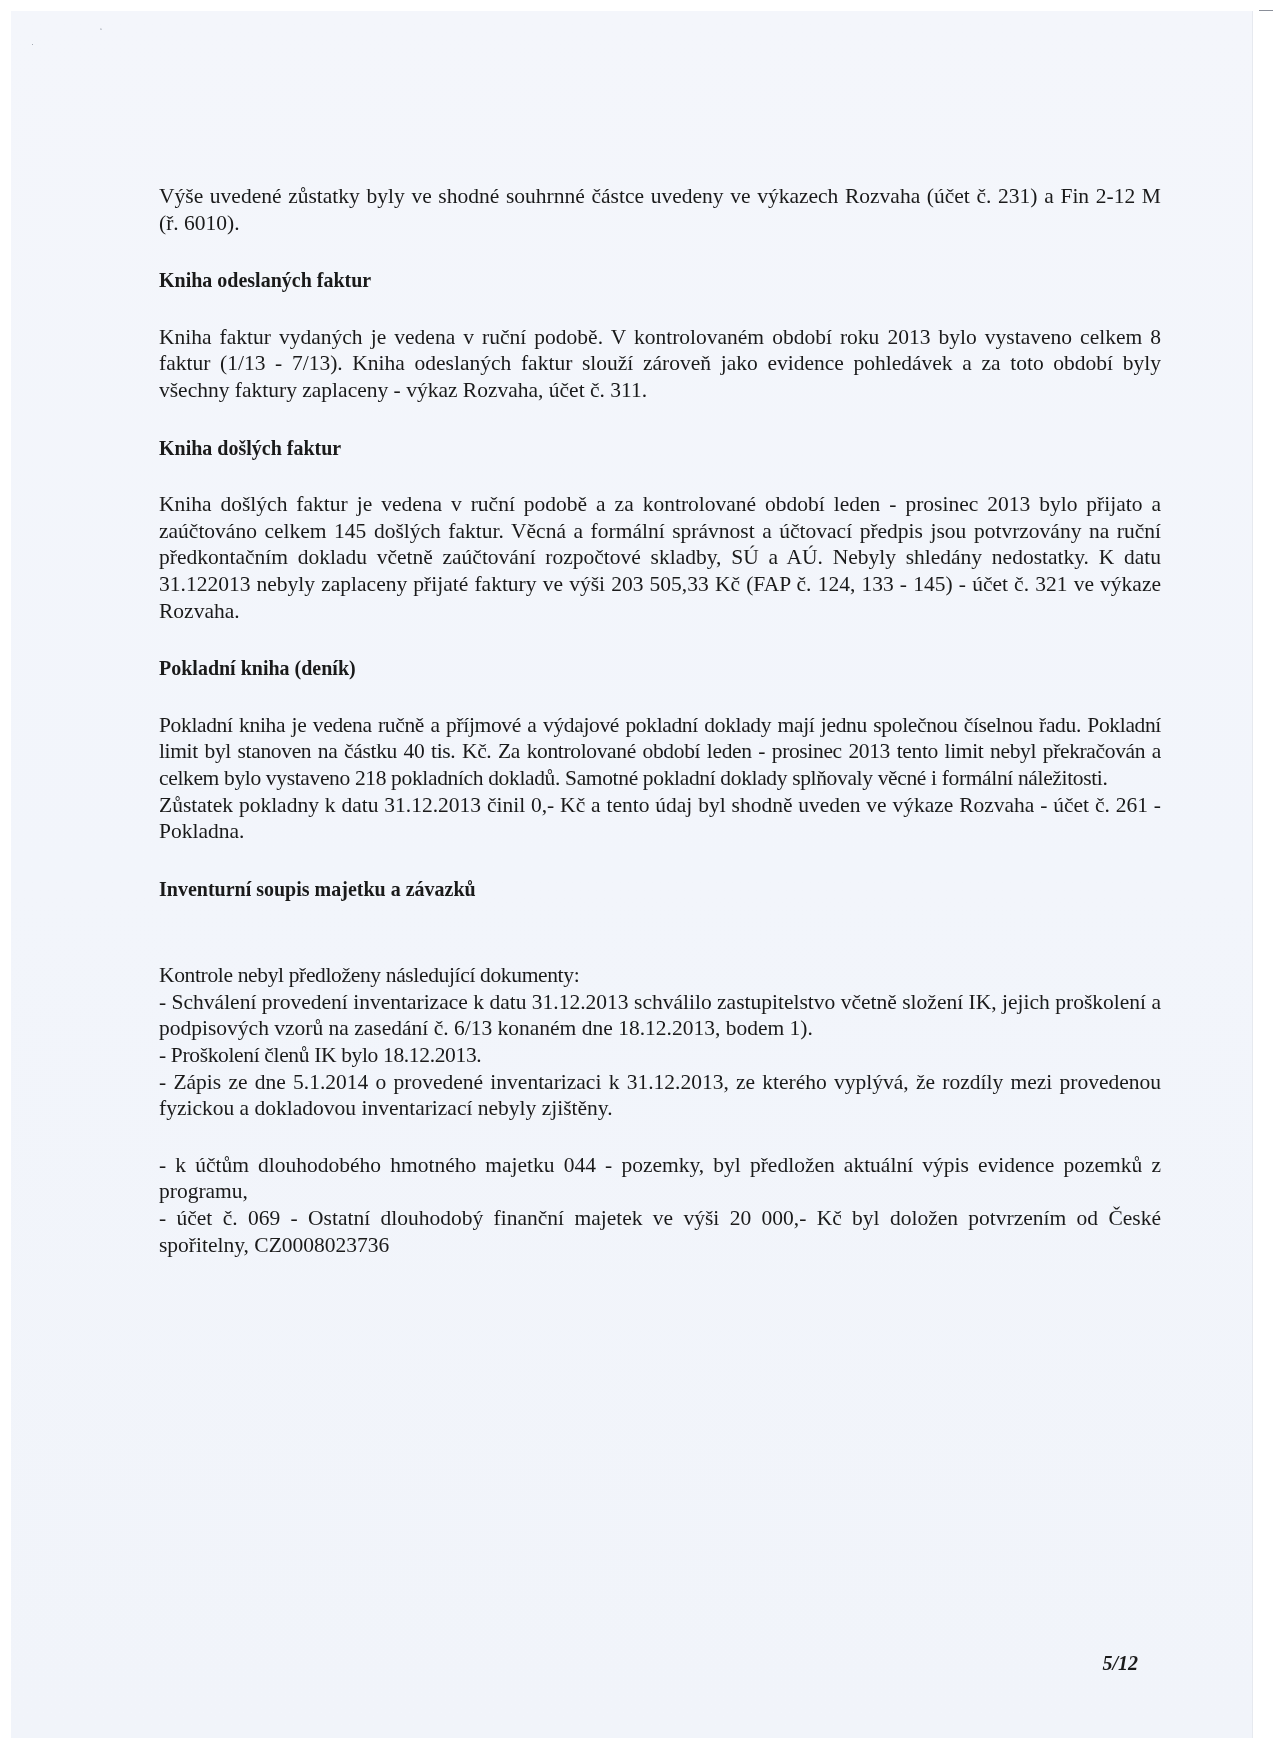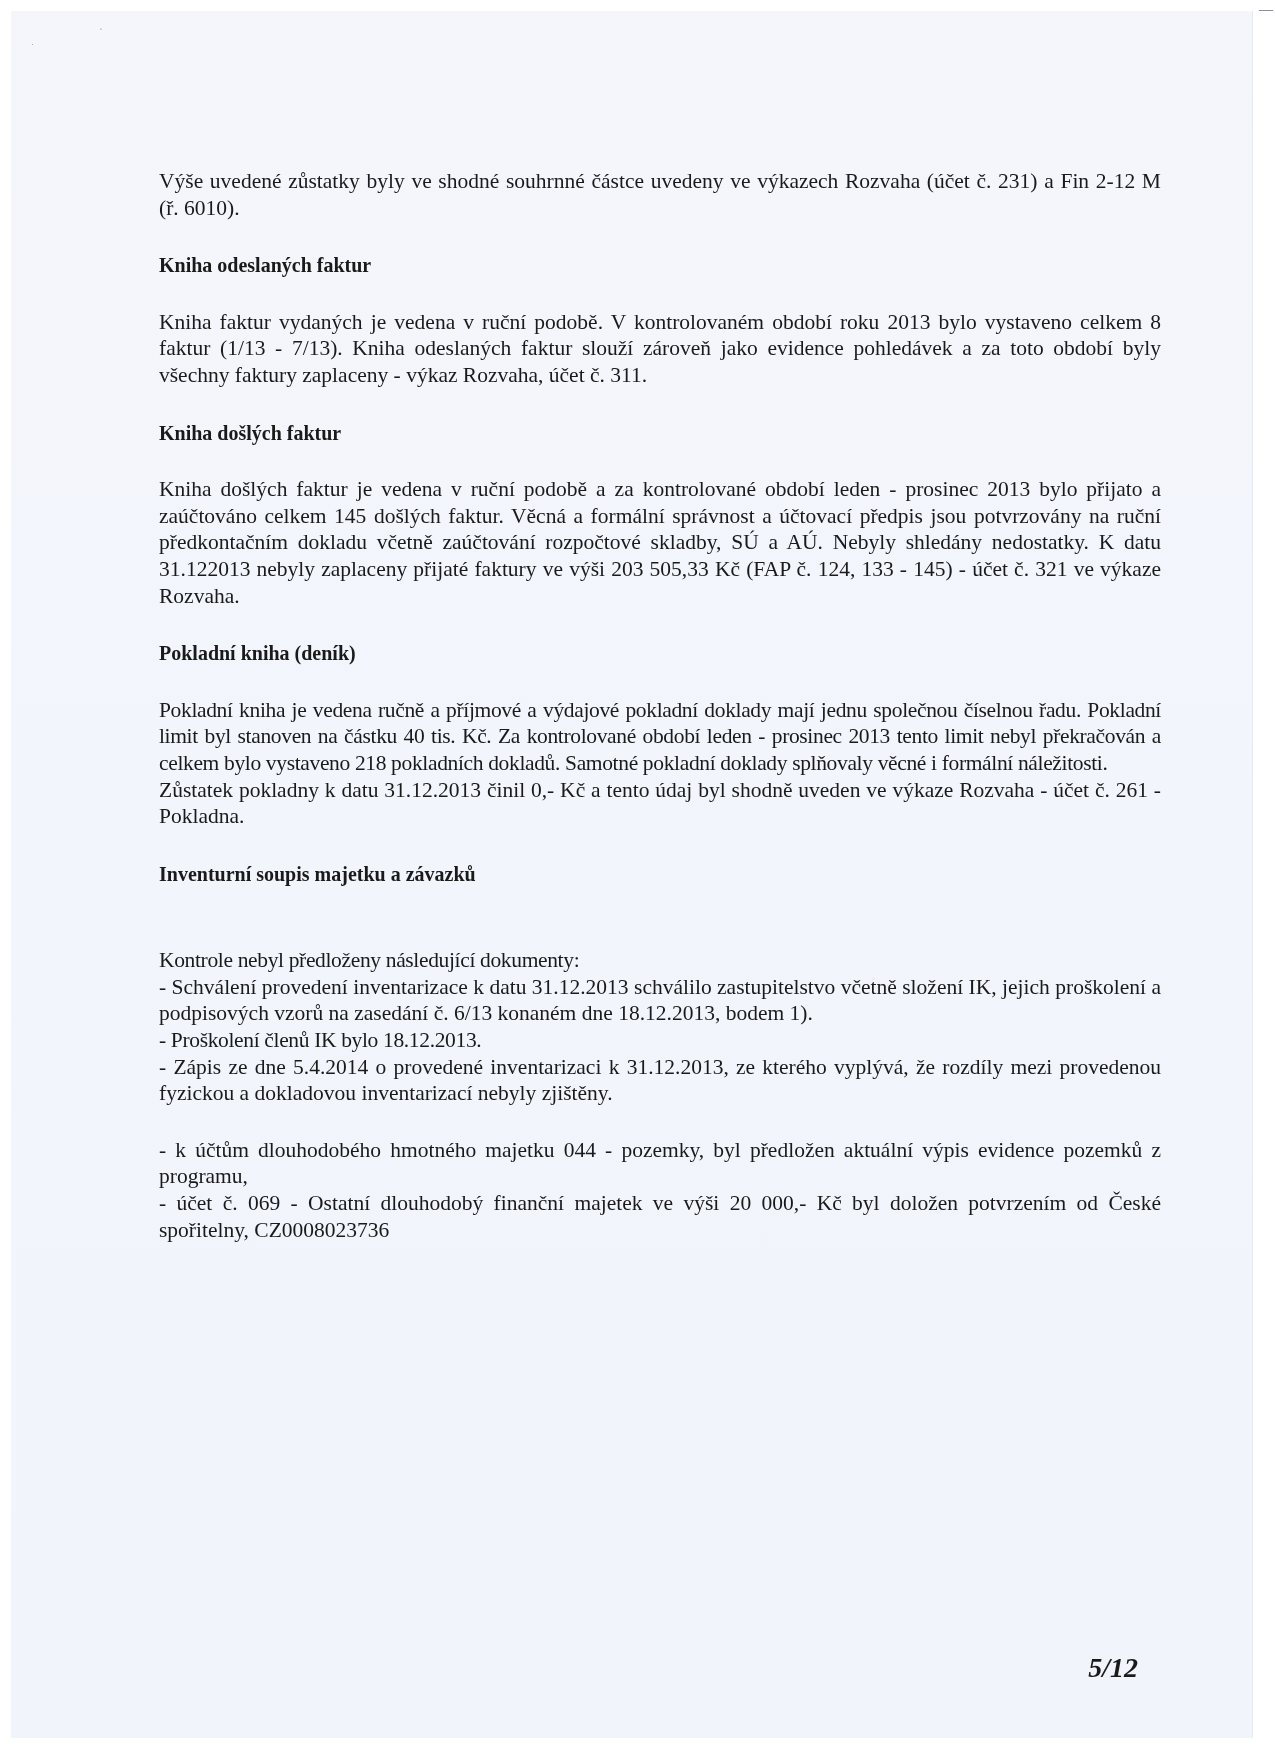--- a/index.html
+++ b/index.html
@@ -32,21 +32,21 @@
     }
     .speck {
       position: absolute;
       color: #9aa0aa;
       font-family: "Liberation Sans", sans-serif;
       font-size: 9px;
     }
     .content {
       position: absolute;
       left: 159px;
-      top: 168px;
+      top: 183px;
       width: 1002px;
       font-family: "Liberation Serif", serif;
       font-size: 21.5px;
       line-height: 26.6px;
       color: #1a1a1a;
     }
     .content p {
       margin: 0;
       text-align: justify;
     }
@@ -69,21 +69,21 @@
     .condensed {
       letter-spacing: -0.35px;
     }
     .page-number {
       position: absolute;
       right: 137px;
       top: 1652px;
       font-family: "Liberation Serif", serif;
       font-style: italic;
       font-weight: bold;
-      font-size: 28px;
+      font-size: 20px;
       color: #1a1a1a;
     }
   </style>
 </head>
 <body>
 
 <div class="scan">
   <span class="speck" style="left:20px;top:28px;">·</span>
   <span class="speck" style="left:89px;top:15px;">‘</span>
 </div>
@@ -110,20 +110,20 @@
   <p class="last-left">Zůstatek pokladny k datu 31.12.2013 činil 0,- Kč a tento údaj byl shodně uveden ve výkaze Rozvaha - účet č. 261 - Pokladna.</p>
 
   <div class="gap-head"></div>
   <h2>Inventurní soupis majetku a závazků</h2>
   <div class="gap-after-head"></div>
 
   <div class="gap-para"></div>
   <p class="last-left condensed">Kontrole nebyl předloženy následující dokumenty:</p>
   <p class="last-left">- Schválení provedení inventarizace k datu 31.12.2013 schválilo zastupitelstvo včetně složení IK, jejich proškolení a podpisových vzorů na zasedání č. 6/13 konaném dne 18.12.2013, bodem 1).</p>
   <p class="last-left condensed">- Proškolení členů IK bylo 18.12.2013.</p>
-  <p class="last-left">- Zápis ze dne 5.4.2014 o provedené inventarizaci k 31.12.2013, ze kterého vyplývá, že rozdíly mezi provedenou fyzickou a dokladovou inventarizací nebyly zjištěny.</p>
+  <p class="last-left">- Zápis ze dne 5.1.2014 o provedené inventarizaci k 31.12.2013, ze kterého vyplývá, že rozdíly mezi provedenou fyzickou a dokladovou inventarizací nebyly zjištěny.</p>
 
   <div class="gap-para"></div>
   <p class="last-left">- k účtům dlouhodobého hmotného majetku 044 - pozemky, byl předložen aktuální výpis evidence pozemků z programu,</p>
   <p class="last-left">- účet č. 069 - Ostatní dlouhodobý finanční majetek ve výši 20 000,- Kč byl doložen potvrzením od České spořitelny, CZ0008023736</p>
 </div>
 
 <div class="page-number">5/12</div>
 
 </body></html>

